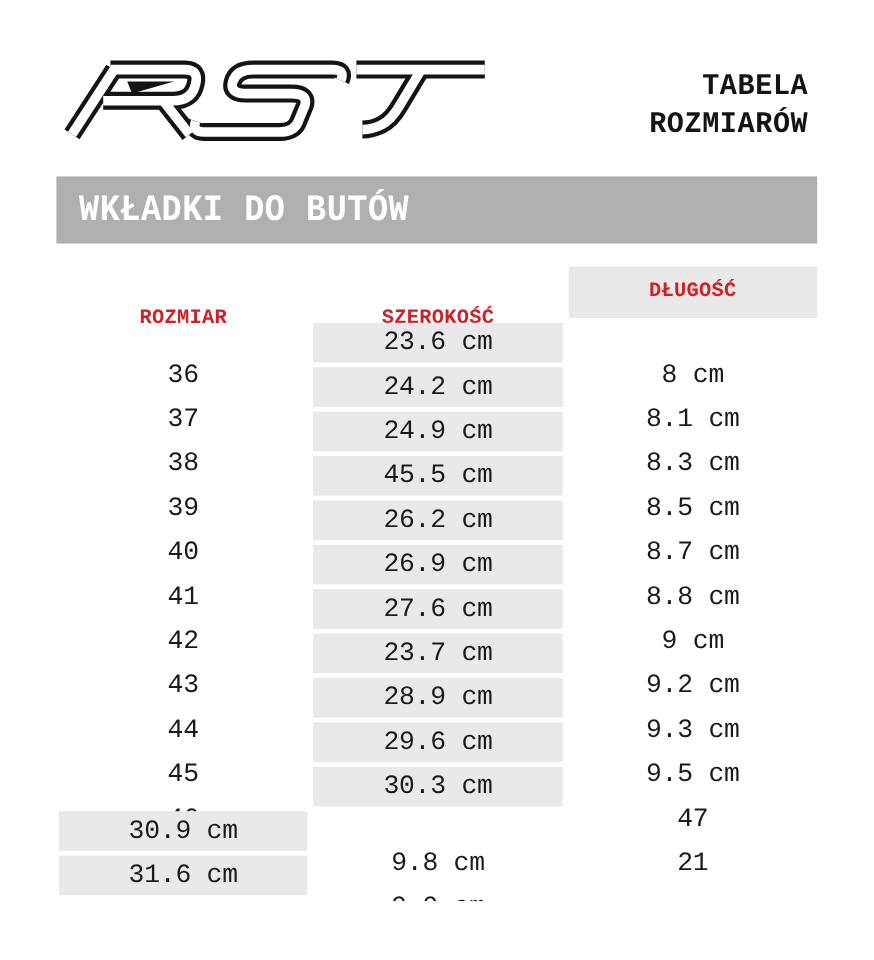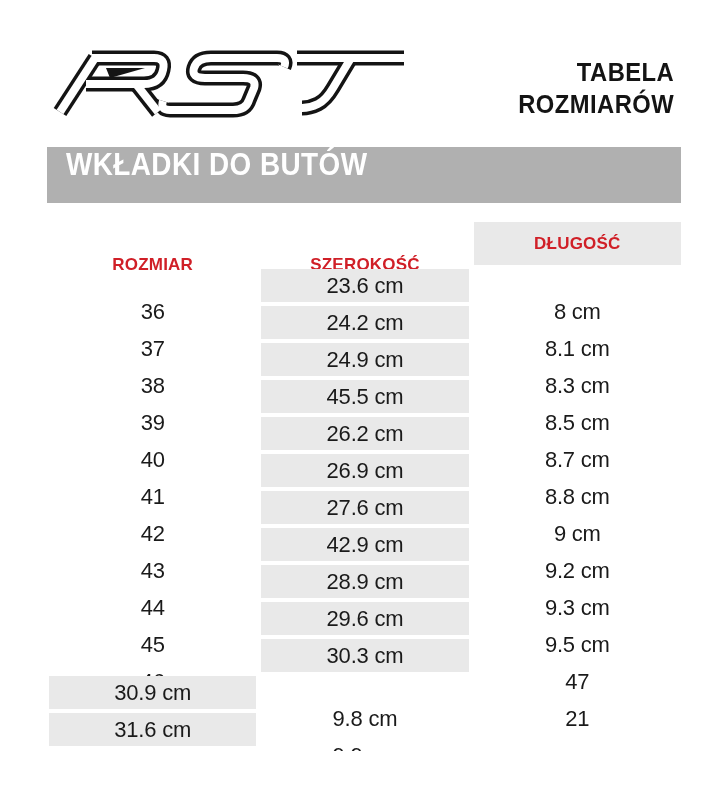--- a/index.html
+++ b/index.html
@@ -1,31 +1,31 @@
 <!DOCTYPE html>
 <html><head>
 <meta charset="utf-8">
 <style>
   html,body { margin:0; padding:0; background:#ffffff; }
   .page {
     position:relative; width:728px; height:751px; background:#fff;
-    font-family:Liberation Sans, sans-serif; overflow:hidden;
+    font-family:Liberation Mono, monospace; overflow:hidden;
   }
   
   .logo { position:absolute; left:50px; top:48px; width:362px; height:76px; }
   
   .title-block {
     position:absolute; right:54px; top:56px; text-align:right;
     font-weight:bold; font-size:25px; line-height:32px; color:#141414;
     transform:scaleX(0.95); transform-origin:right top; letter-spacing:0.5px;
   }
   
   .band {
     position:absolute; left:47px; top:147px; width:634px; height:56px;
-    background:#b0b0b0; display:flex; 
+    background:#b0b0b0; display:flex; align-items:center;
   }
   .band .band-label {
     color:#ffffff; font-weight:bold; font-size:31px; letter-spacing:0.5px;
     padding-left:21px; transform:scaleX(0.9); transform-origin:left center;
     white-space:nowrap;
   }
   
   .size-table {
     position:absolute; left:49px; top:222px; width:632px;
     display:grid; grid-template-columns:1fr 1fr 1fr;
@@ -98,21 +98,21 @@
       <div class="cell c0">40</div>
       <div class="cell c1">26.2 cm</div>
       <div class="cell c2">8.7 cm</div>
       <div class="cell c0">41</div>
       <div class="cell c1">26.9 cm</div>
       <div class="cell c2">8.8 cm</div>
       <div class="cell c0">42</div>
       <div class="cell c1">27.6 cm</div>
       <div class="cell c2">9 cm</div>
       <div class="cell c0">43</div>
-      <div class="cell c1">42.9 cm</div>
+      <div class="cell c1">23.7 cm</div>
       <div class="cell c2">9.2 cm</div>
       <div class="cell c0">44</div>
       <div class="cell c1">28.9 cm</div>
       <div class="cell c2">9.3 cm</div>
       <div class="cell c0">45</div>
       <div class="cell c1">29.6 cm</div>
       <div class="cell c2">9.5 cm</div>
       <div class="cell c0">46</div>
       <div class="cell c1">30.3 cm</div>
       <div class="cell c0">47</div>

